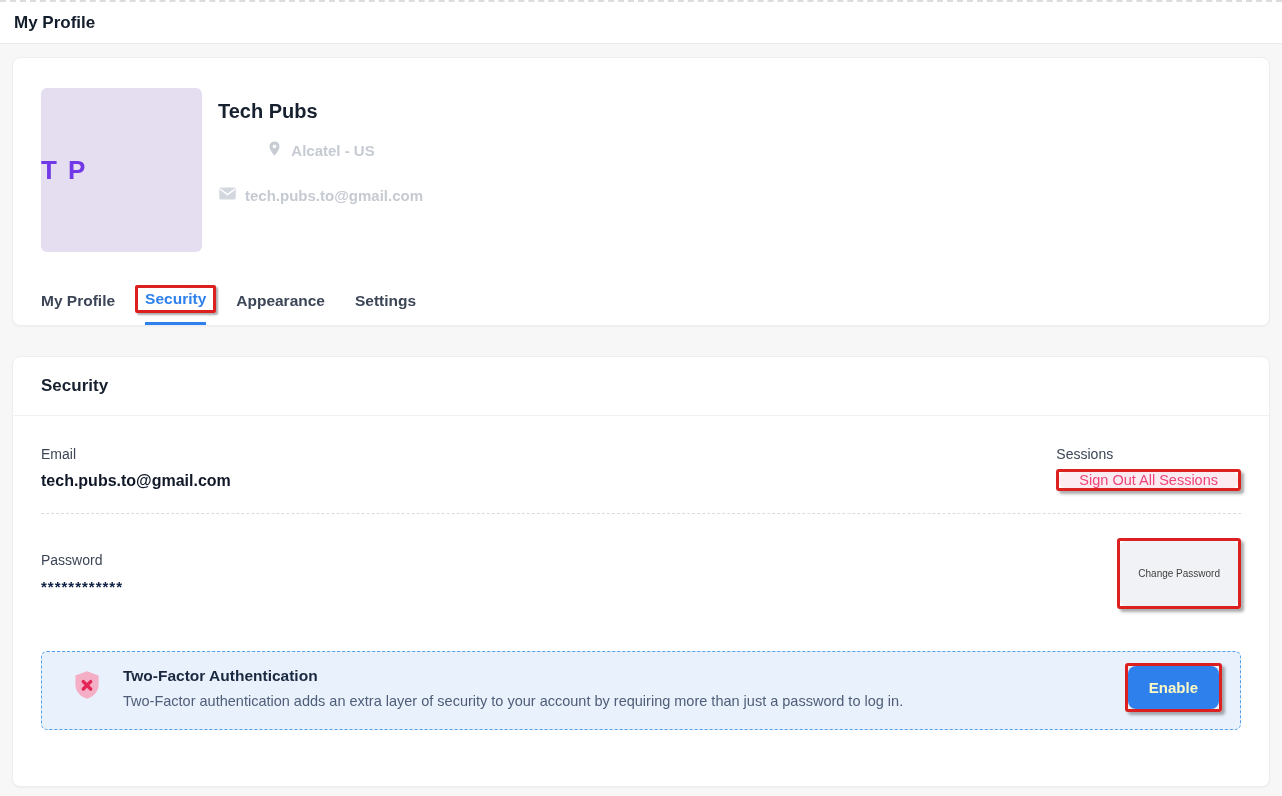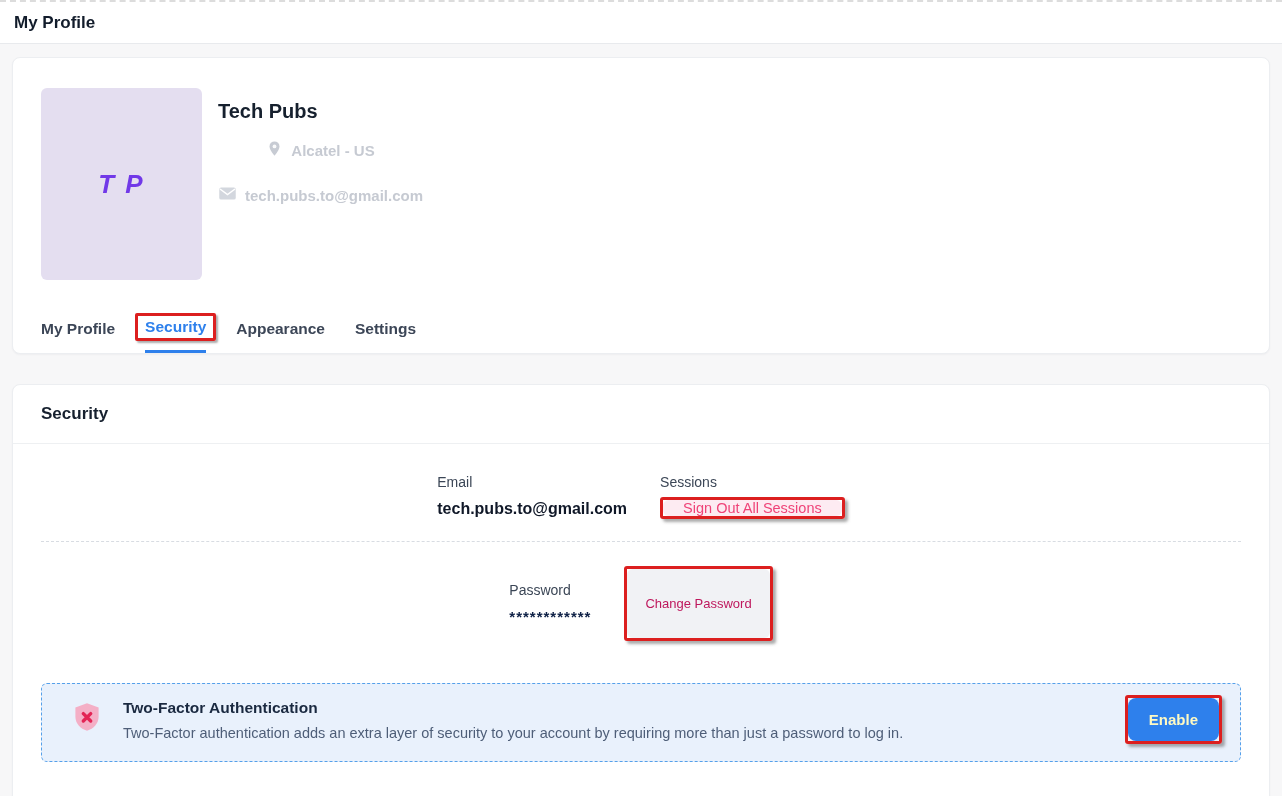--- a/index.html
+++ b/index.html
@@ -28,26 +28,25 @@
     background:#ffffff;
     border:1px solid #eceef1;
     border-radius:8px;
     box-shadow:0 1px 2px rgba(16,24,40,.04);
   }
 
   
   .profile-card { padding:30px 28px 0; margin-bottom:30px; }
   .profile-top { display:flex; align-items:flex-start; }
   .avatar {
-    width:161px; height:192px;
+    width:161px; height:164px;
     background:#e4def0;
     border-radius:6px;
-    display:flex; align-items:center; justify-content:center;
+    display:flex; align-items:center; justify-content:flex-start;
     flex:0 0 auto;
-    font-style:italic;
   }
   .avatar span {
     font-size:26px; font-weight:700; color:#7138e8; letter-spacing:2px;
   }
   .profile-info { margin-left:16px; padding-top:12px; }
   .profile-info h2 { font-size:20px; font-weight:700; color:#16202e; }
   .meta { display:flex; align-items:center; gap:26px; margin-top:17px;flex-direction:column; }
   .meta-item { display:flex; align-items:center; gap:8px; color:#c6cad2; font-size:15px; font-weight:600; }
   .meta-item svg { flex:0 0 auto; }
 
@@ -72,41 +71,41 @@
     box-shadow:2px 2px 2px rgba(90,90,90,.5);
   }
 
   
   .security-card { }
   .card-heading {
     font-size:17px; font-weight:700; color:#16202e;
     padding:19px 28px; border-bottom:1px solid #eef0f2;
   }
   .card-body { padding:30px 28px 56px; }
-  .row { display:flex; justify-content:center; }
+  .row { display:flex; justify-content:space-between; }
   .row.top-align { align-items:flex-start; }
   .row.center-align { align-items:center; }
   .field-label { font-size:14px; color:#3b4656; }
   .field-value { margin-top:10px; font-size:16px; font-weight:700; color:#101828; }
   .field-value.password { color:#0f2146; letter-spacing:1px; font-size:15px; }
   .right-col { text-align:left;margin-left:33px; }
   .right-col .field-label { margin-bottom:7px; }
 
   .btn {
     border:none; cursor:pointer; display:inline-block;
     font-family:"Liberation Sans", sans-serif;
     border-radius:6px; line-height:normal;
   }
   .btn-pink {
     background:#fdebf2; color:#ef4378;
     font-size:14.5px; padding:0 20px;
   }
   .btn-gray {
-    background:#f1f2f5; color:#be185d;
-    font-size:13px; padding:27px 18px;
+    background:#f1f2f5; color:#404040;
+    font-size:10px; padding:27px 18px;
   }
   .btn-blue {
     background:#2e80ec; color:#fef9c3; font-weight:700;
     font-size:15px; padding:13px 21px; border-radius:8px;
   }
 
   .divider-dashed { border:none; border-top:1px dashed #d8dce2; margin:22px 0 24px; }
 
   
   .twofa-panel {

